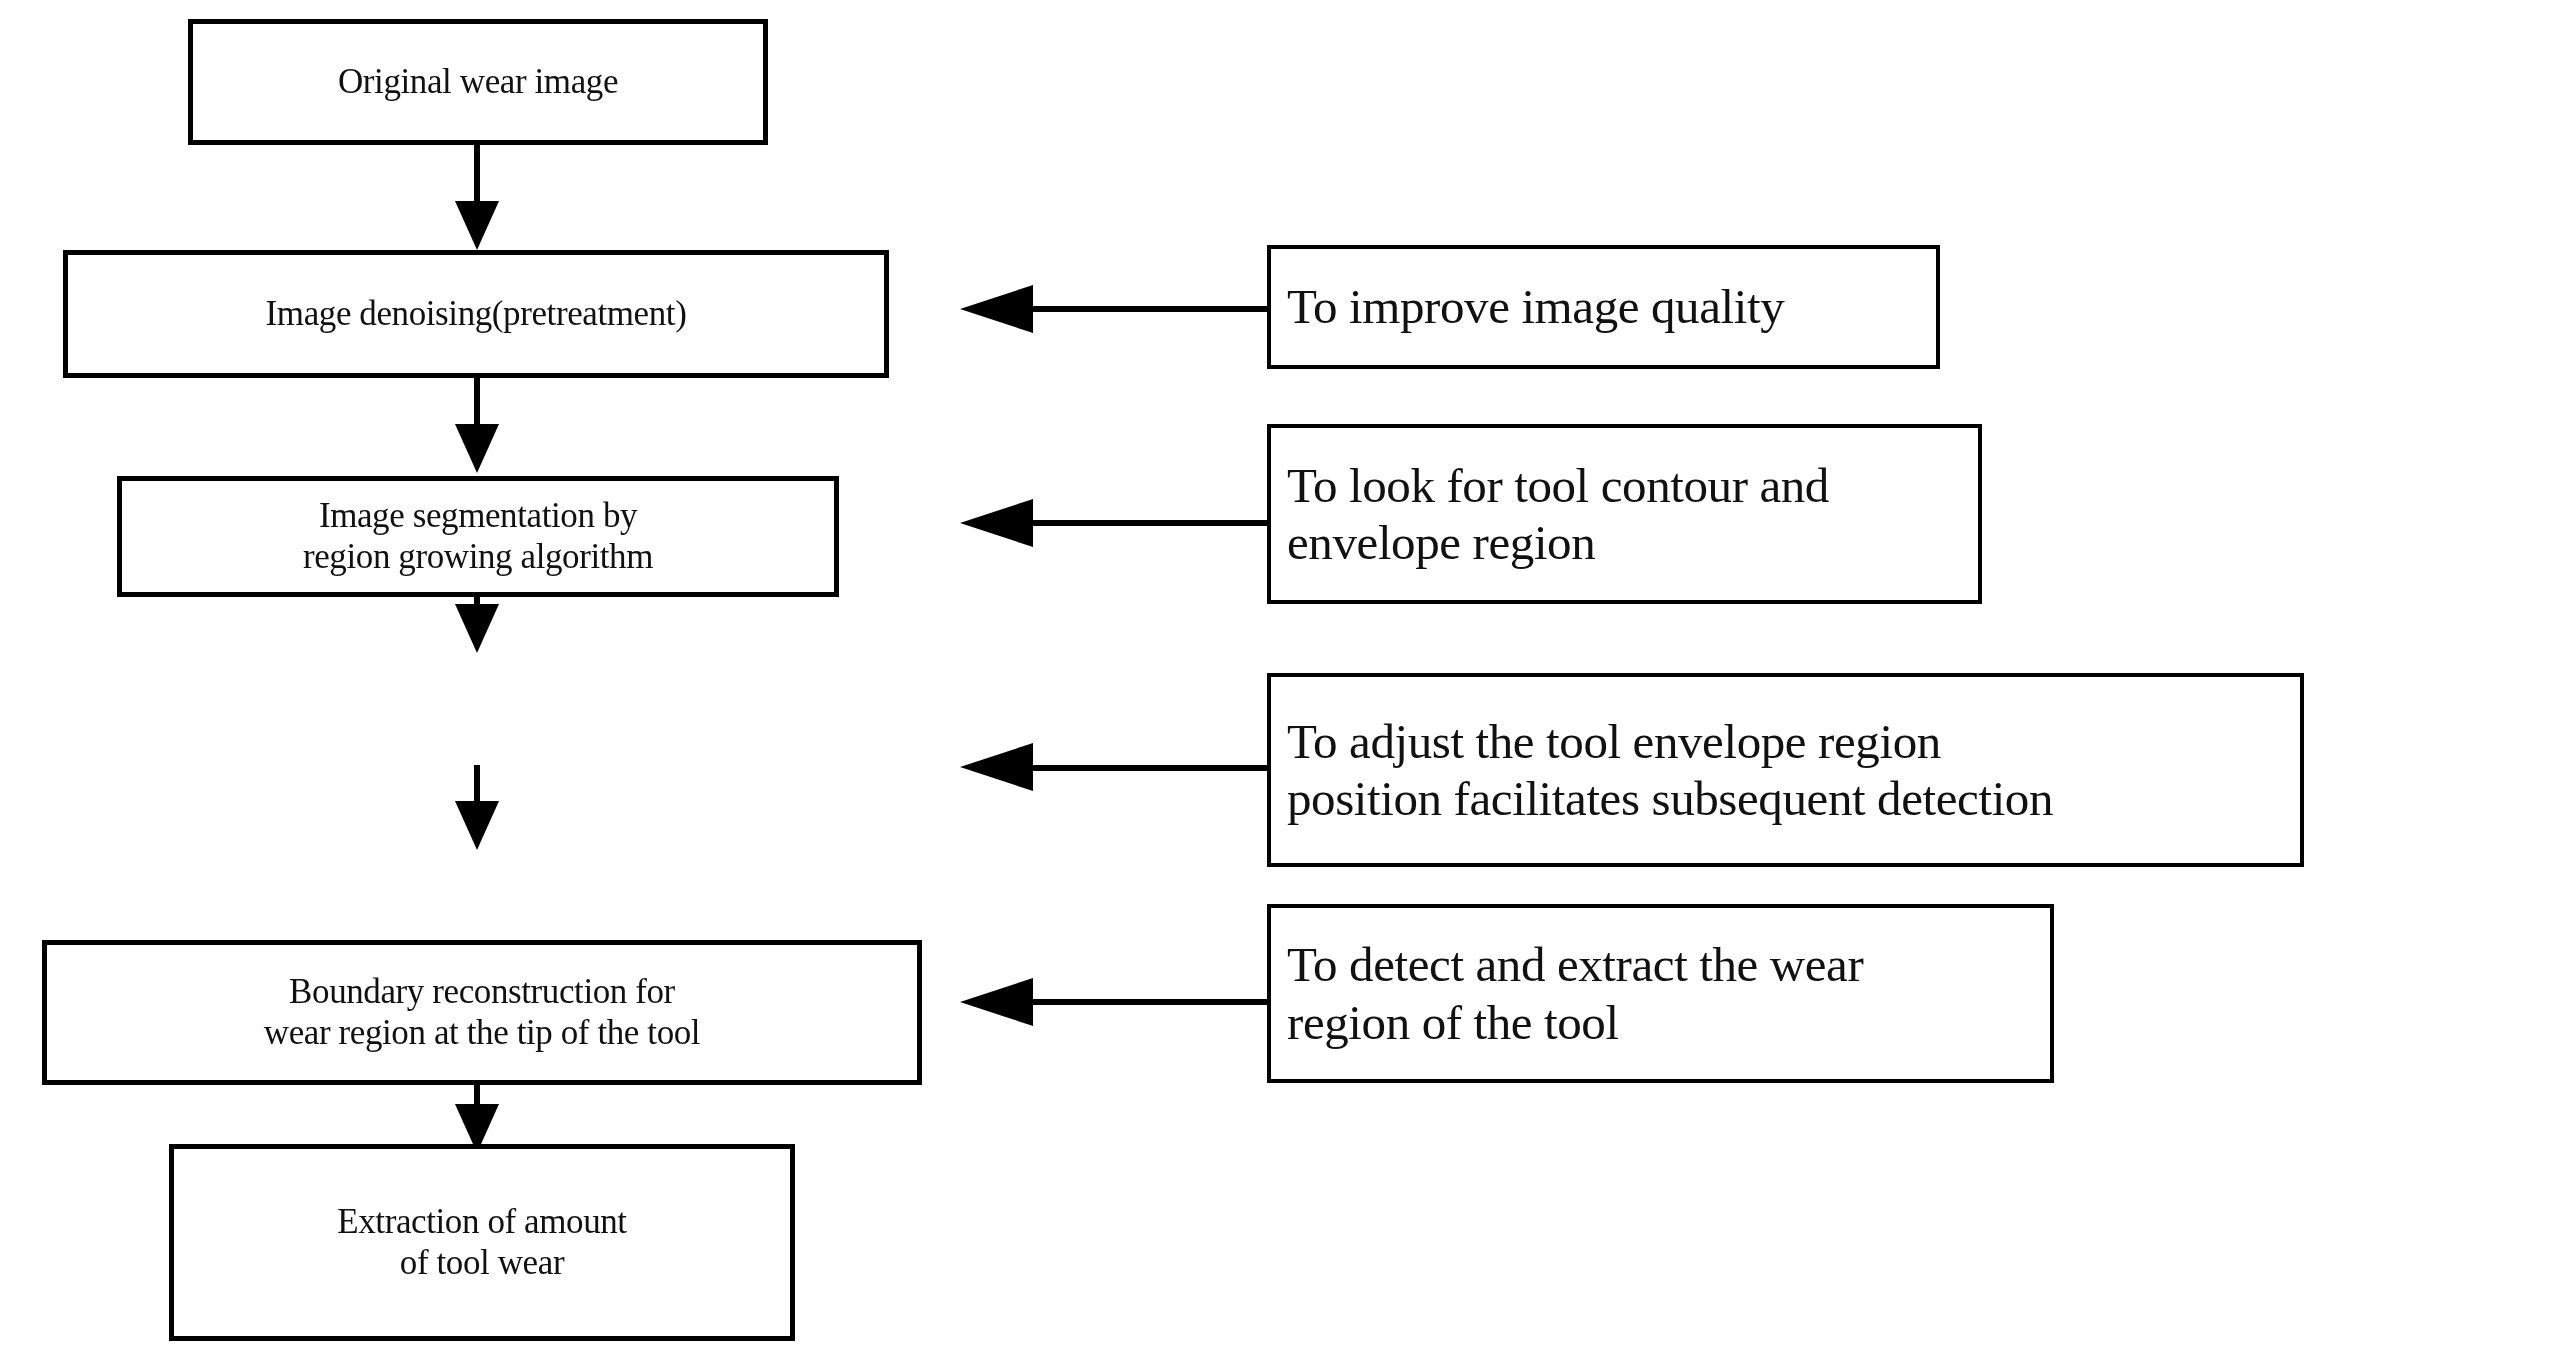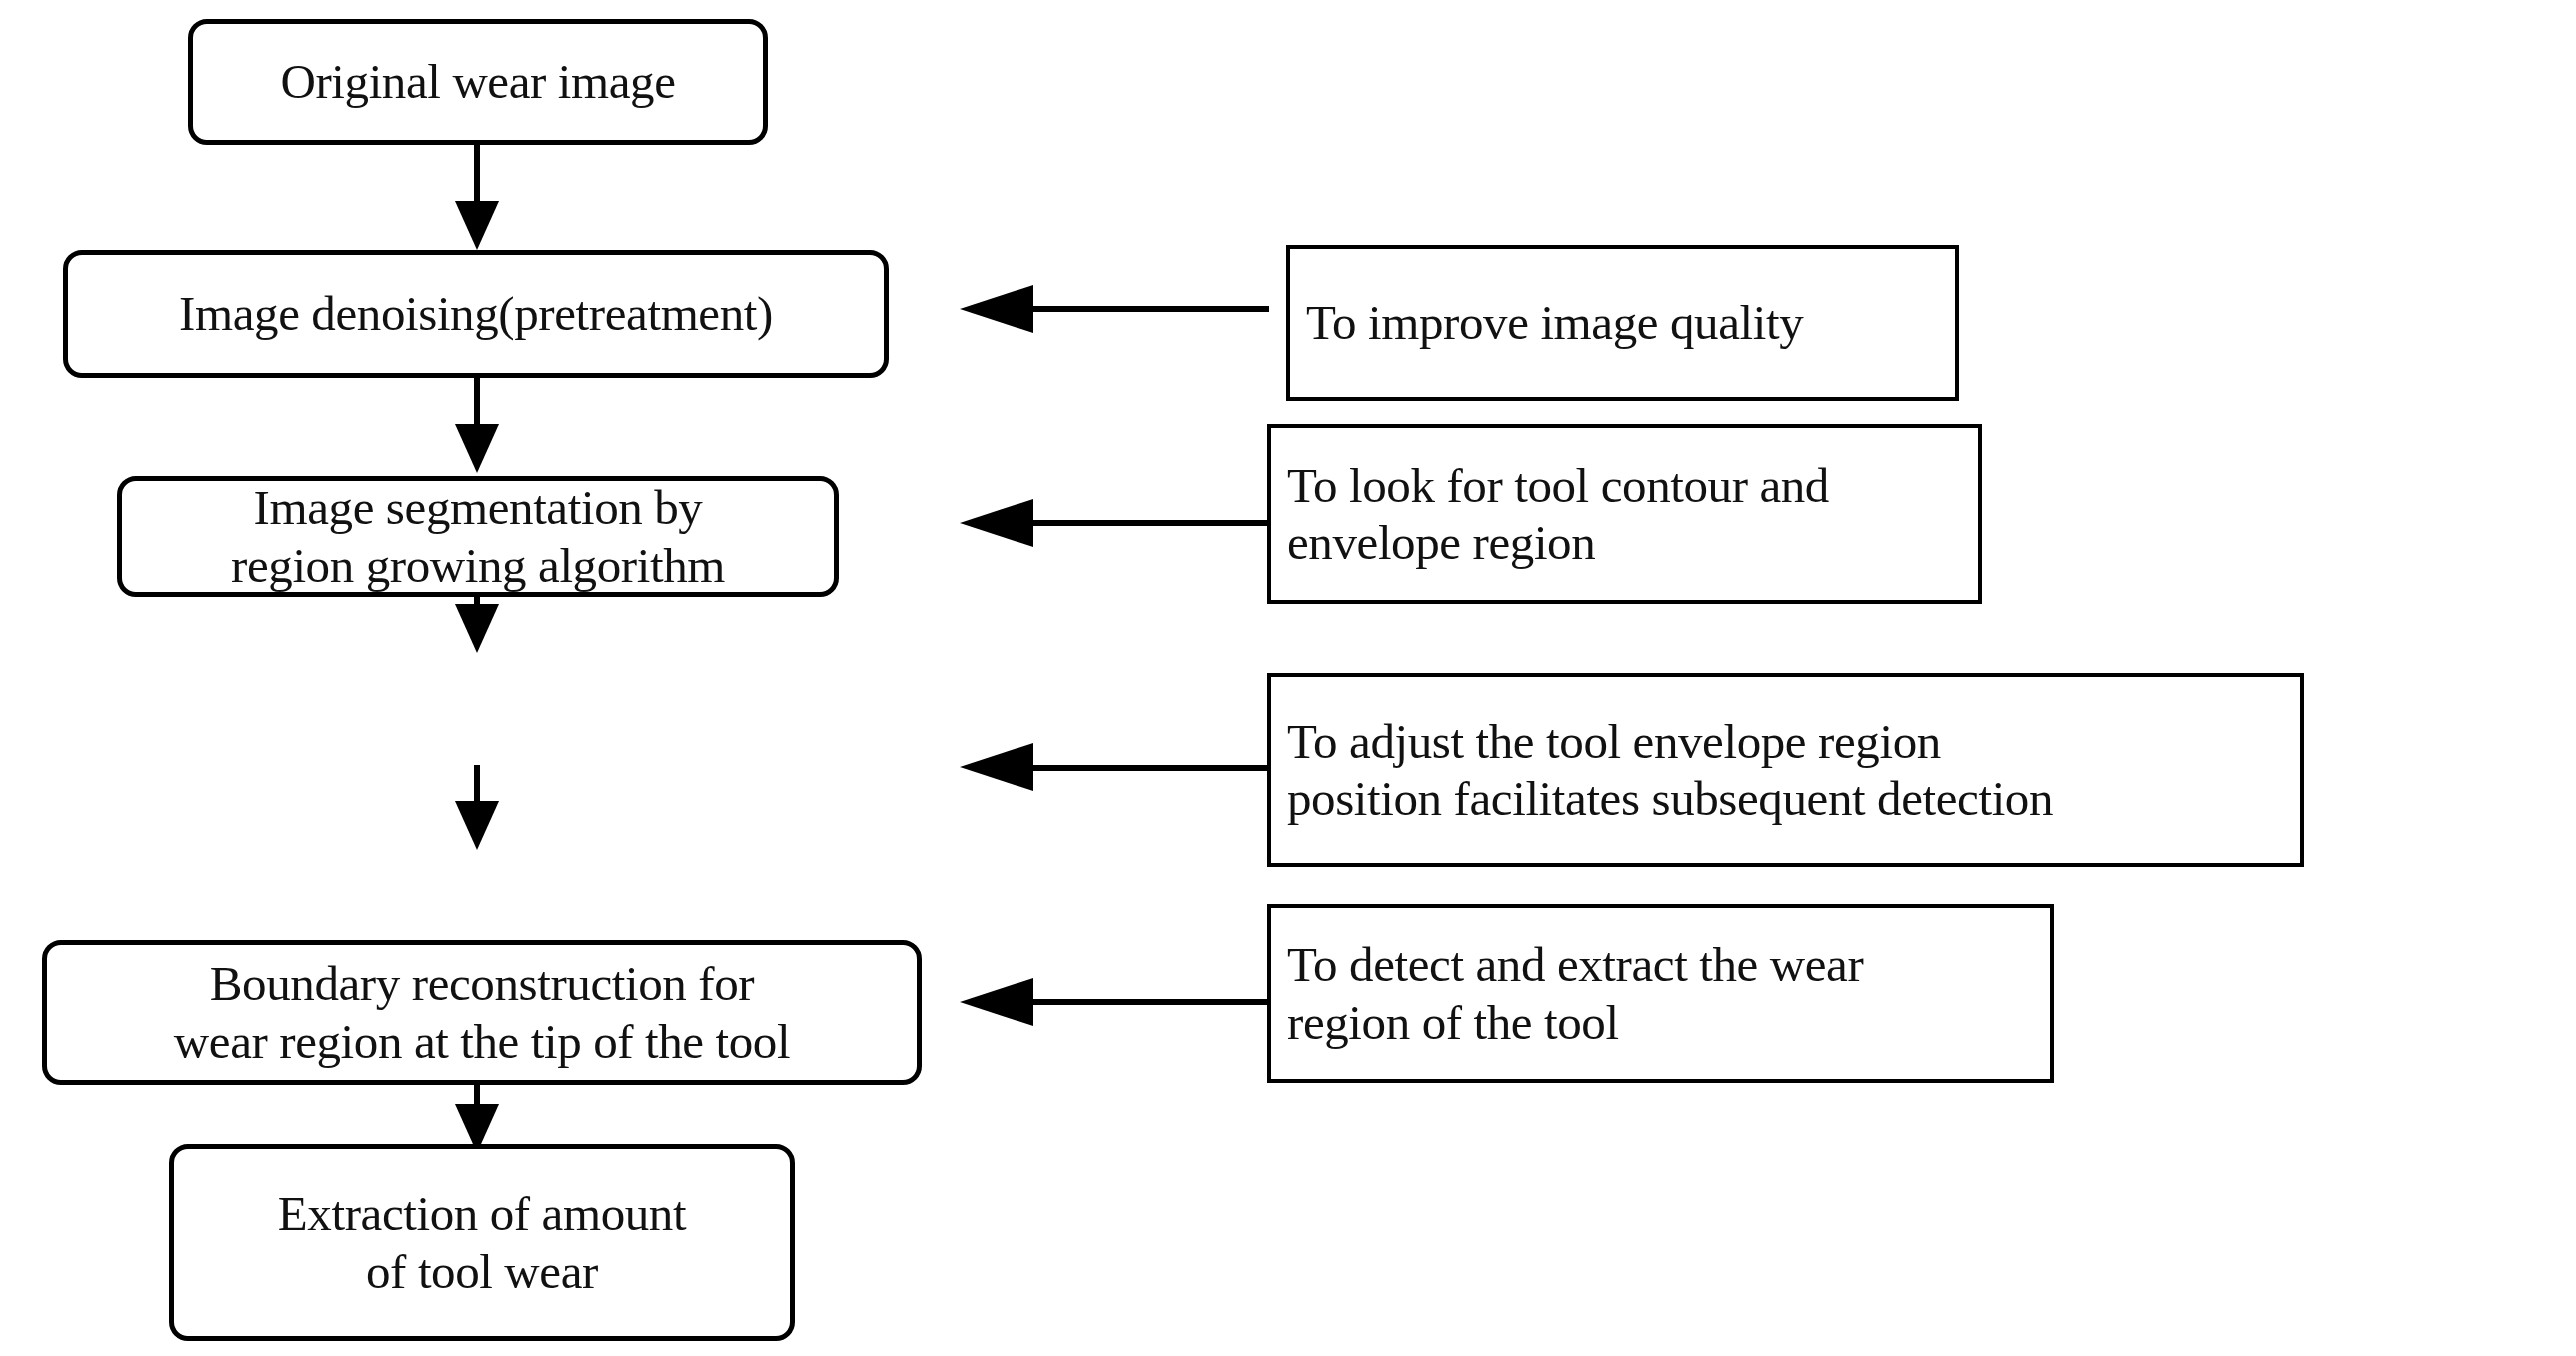--- a/index.html
+++ b/index.html
@@ -28,21 +28,21 @@
     line-height: 1.17;
     letter-spacing: -0.4px;
   }
   .node .txt {
     display: block;
     width: 100%;
     padding: 0 8px;
     white-space: pre-line;
   }
   .node.thin { border-width: 4.8px; }
-  .flow-node { font-size: 49px; border-radius: 19px; }
+  .flow-node { font-size: 35px; }
   .note-node { font-size: 49px; text-align: left; }
   .note-node .txt { text-align: left; padding-left: 16px; }
   .vline {
     position: absolute;
     width: 6.3px;
     background: #000000;
   }
   .hline {
     position: absolute;
     height: 6.3px;
@@ -102,21 +102,21 @@
   </div>
 
   <div class="vline" style="left:474px; top:1085px; height:40px;"></div>
   <div class="arrow-down" style="left:455px; top:1104px;"></div>
 
   <div class="node flow-node" style="left:169px; top:1144px; width:626px; height:197px;">
     <span class="txt">Extraction of amount
 of tool wear</span>
   </div>
 
-  <div class="node note-node thin" style="left:1267px; top:245px; width:673px; height:156px;margin-left:19px;">
+  <div class="node note-node thin" style="left:1267px; top:245px; width:673px; height:124px;">
     <span class="txt">To improve image quality</span>
   </div>
   <div class="hline" style="left:1031px; top:306px; width:238px;"></div>
   <div class="arrow-left" style="left:960px; top:285px;"></div>
 
   <div class="node note-node thin" style="left:1267px; top:424px; width:715px; height:180px;">
     <span class="txt">To look for tool contour and
 envelope  region</span>
   </div>
   <div class="hline" style="left:1031px; top:520px; width:238px;"></div>

